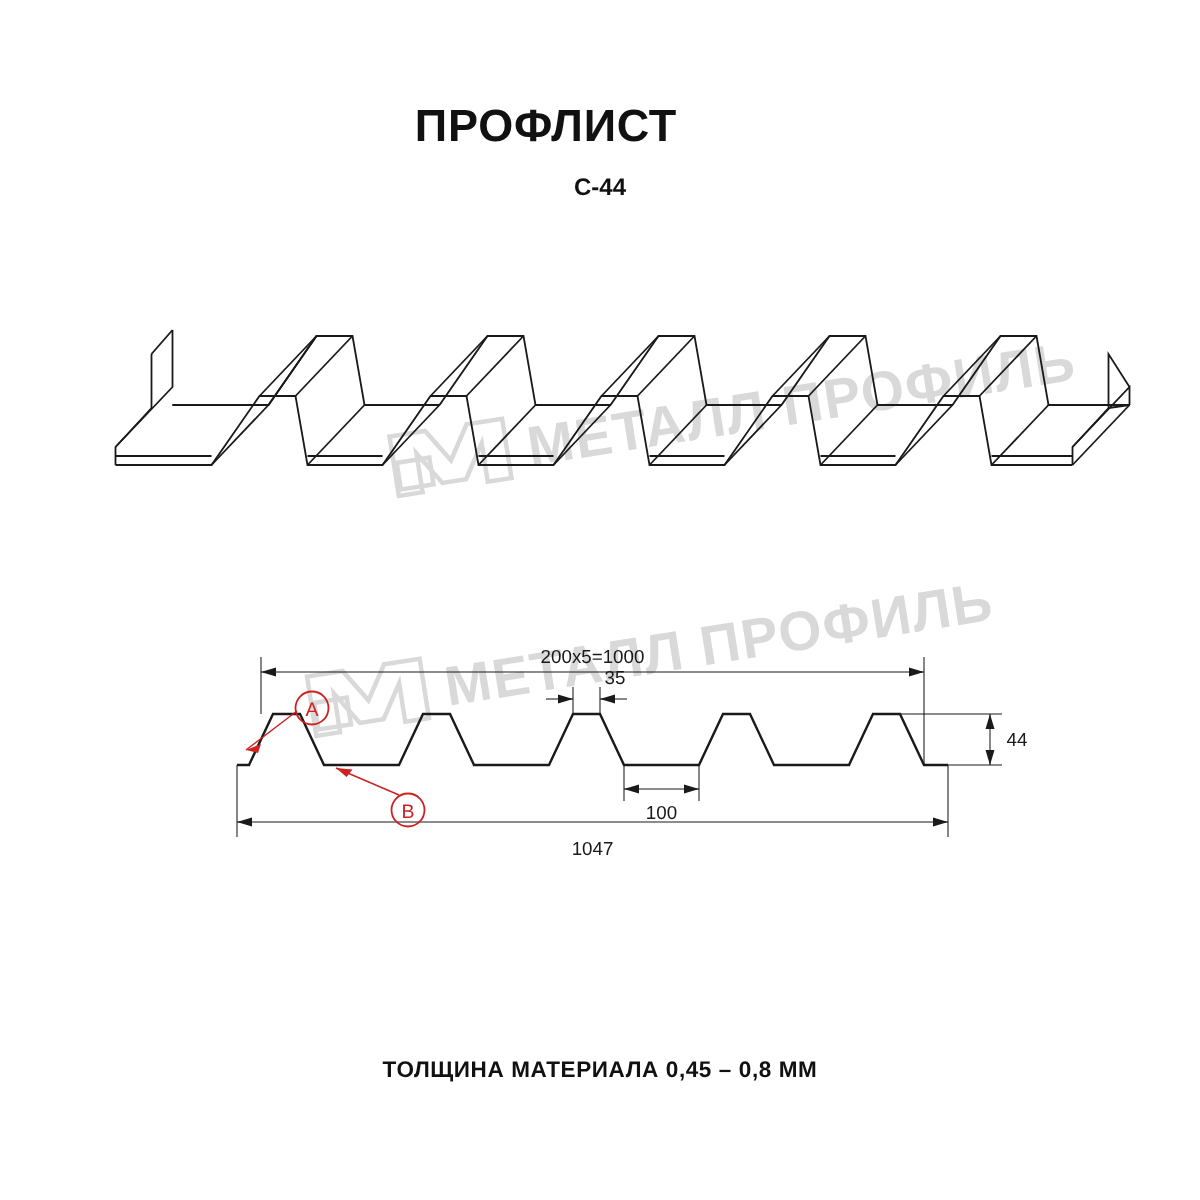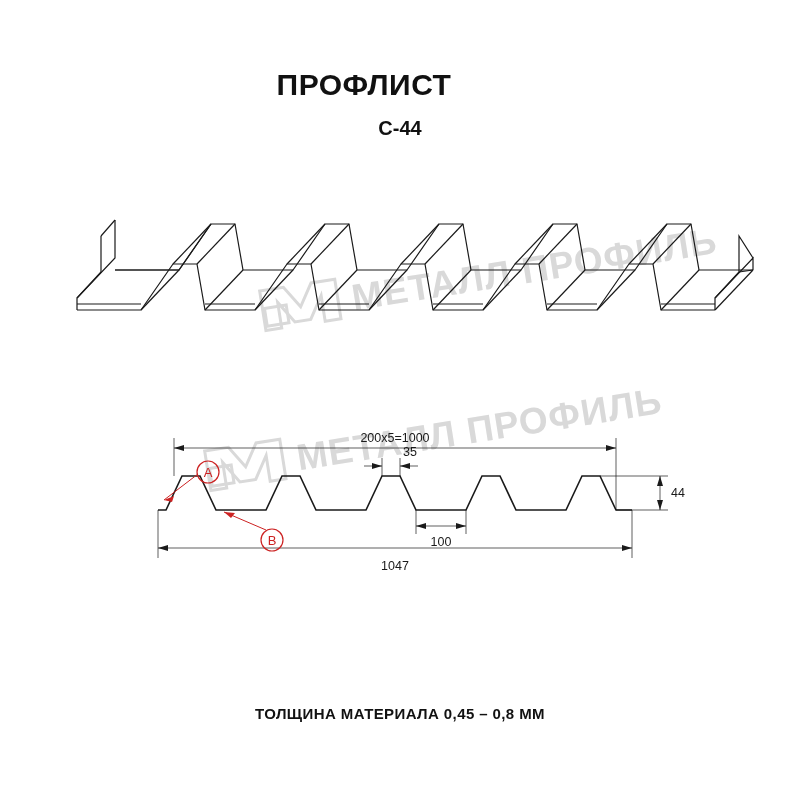--- a/index.html
+++ b/index.html
@@ -29,21 +29,21 @@
     font-weight: bold;
     letter-spacing: 0.5px;
     color: #111111;
   }
   .subtitle {
     position: absolute;
     top: 117px;
     left: 0;
     width: 800px;
     text-align: center;
-    font-size: 20px;
+    font-size: 16px;
     font-weight: bold;
     color: #111111;
   }
   .footnote {
     position: absolute;
     top: 705px;
     left: 0;
     width: 800px;
     text-align: center;
     font-size: 15px;

